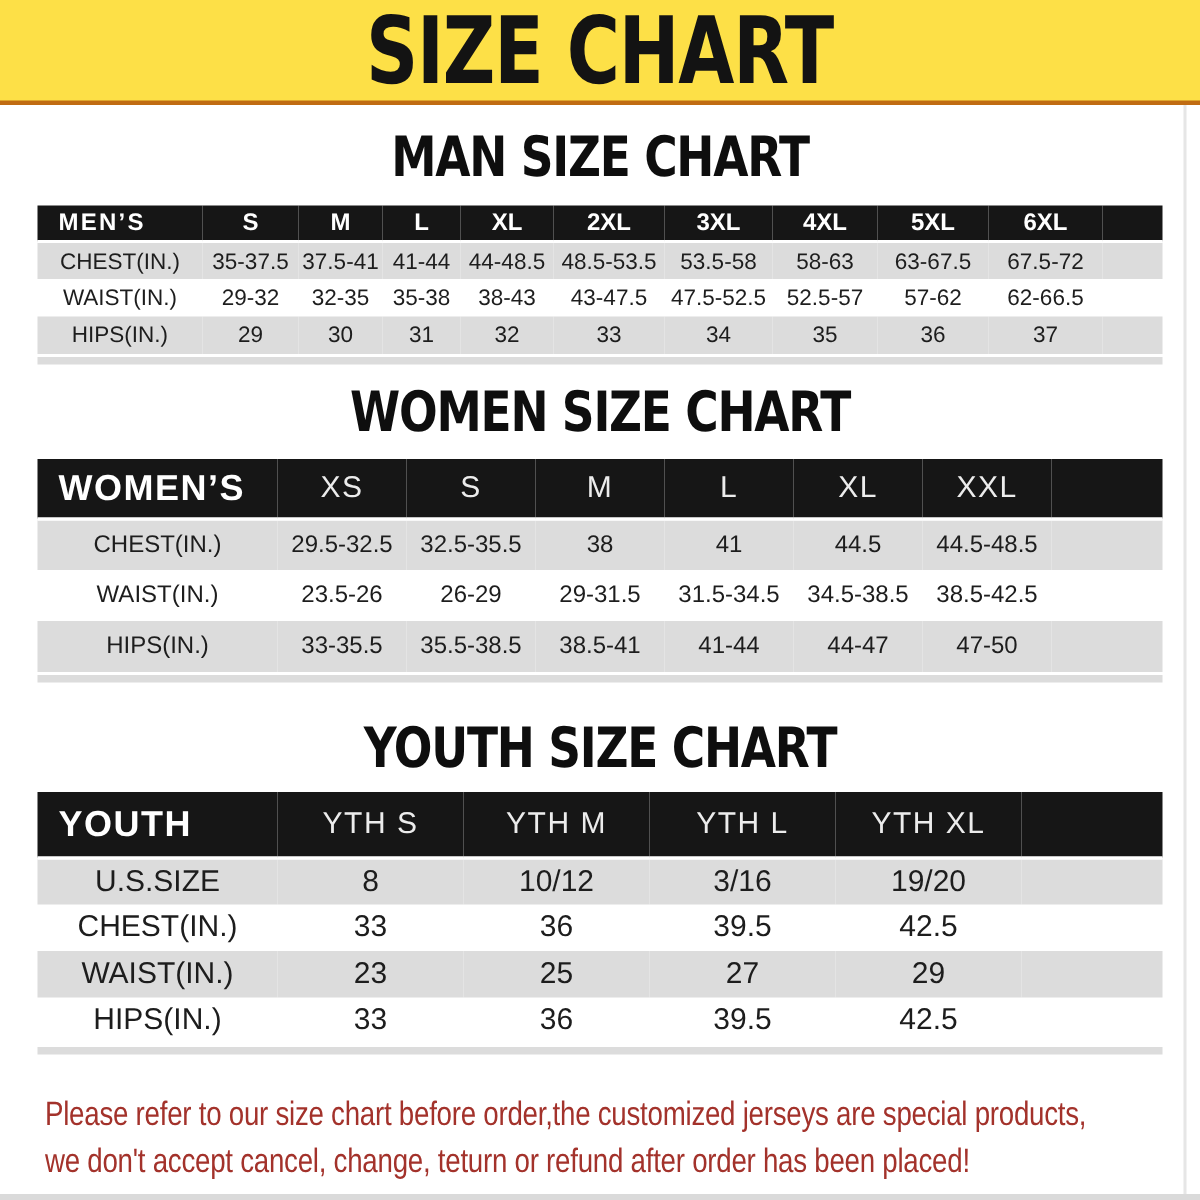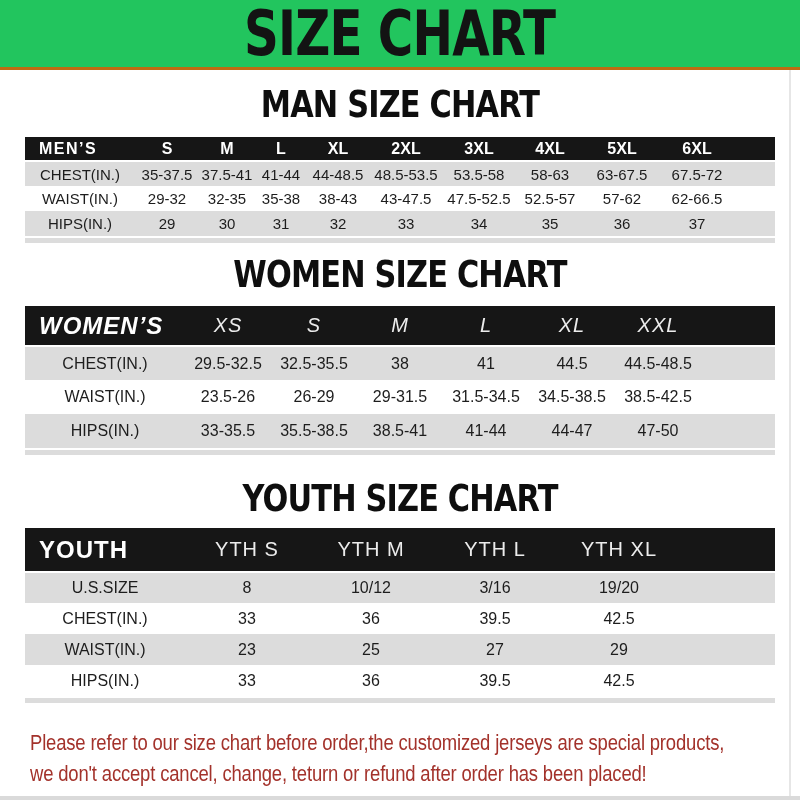--- a/index.html
+++ b/index.html
@@ -2,21 +2,21 @@
 <html><head>
 <meta charset="utf-8">
 <style>
   * { margin:0; padding:0; box-sizing:border-box; }
   html,body { background:#fff; }
   body {
     width:800px; height:800px; overflow:hidden; position:relative;
     font-family:"Liberation Sans", sans-serif; color:#1d1d1d;
   }
   .banner {
-    height:70px; background:#22c55e; border-bottom:3px solid #C06C12;
+    height:70px; background:#fde047; border-bottom:3px solid #C06C12;
     display:flex; align-items:center; justify-content:center;
   }
   .banner h1 {
     font-family:"DejaVu Sans", sans-serif; font-weight:bold; font-size:62px;
     color:#131313; transform:scaleX(.78); letter-spacing:-1px; white-space:nowrap;
   }
   h2.section-title {
     text-align:center; font-family:"DejaVu Sans", sans-serif; font-weight:bold;
     font-size:37px; line-height:40px; color:#0e0e0e; transform:scaleX(.82);
     white-space:nowrap; letter-spacing:-1px;
@@ -31,24 +31,24 @@
   thead th { background:#161616; color:#fff; border-bottom:2px solid #fff; }
   th, td { text-align:center; vertical-align:middle; padding:0; }
   th.corner {
     text-align:left; padding-left:14px; font-size:23px; font-weight:bold;
     letter-spacing:1.5px; color:#fff;
   }
   tbody tr:nth-child(odd) td { background:#dcdcdc; }
   tbody td { color:#1d1d1d; }
   .men   thead th { height:24px; font-size:16px; font-weight:bold; }
   .men   tbody td { height:25px; font-size:15px; }
-  .women thead th { height:40px; font-size:20px; font-weight:normal; color:#ececec; letter-spacing:1px;font-style:italic; }
+  .women thead th { height:40px; font-size:20px; font-weight:normal; color:#ececec; letter-spacing:1px; }
   .women tbody td { height:34px; font-size:16px; }
   .youth thead th { height:44px; font-size:20px; font-weight:normal; color:#ececec; letter-spacing:1px; }
-  .youth tbody td { height:31px; font-size:16px; }
+  .youth tbody td { height:31px; font-size:20px; }
   .men   thead th.corner, .women thead th.corner, .youth thead th.corner { font-weight:bold; color:#fff; }
   .women thead th.corner, .youth thead th.corner { font-size:24px; }
   .table-strip { width:750px; margin:2px 0 0 25px; height:5px; background:#dcdcdc; }
   .disclaimer { margin:24px 0 0 30px; }
   .disclaimer p {
     font-size:22.5px; line-height:31px; color:#A3322B; white-space:nowrap;
     transform:scaleX(.82); transform-origin:left center; letter-spacing:-0.2px;
   }
   .scan-line-right { position:absolute; top:70px; right:9px; width:2px; bottom:4px; background:#e6e6e6; }
   .scan-strip-bottom { position:absolute; left:0; right:0; bottom:0; height:4px; background:#dadada; }

